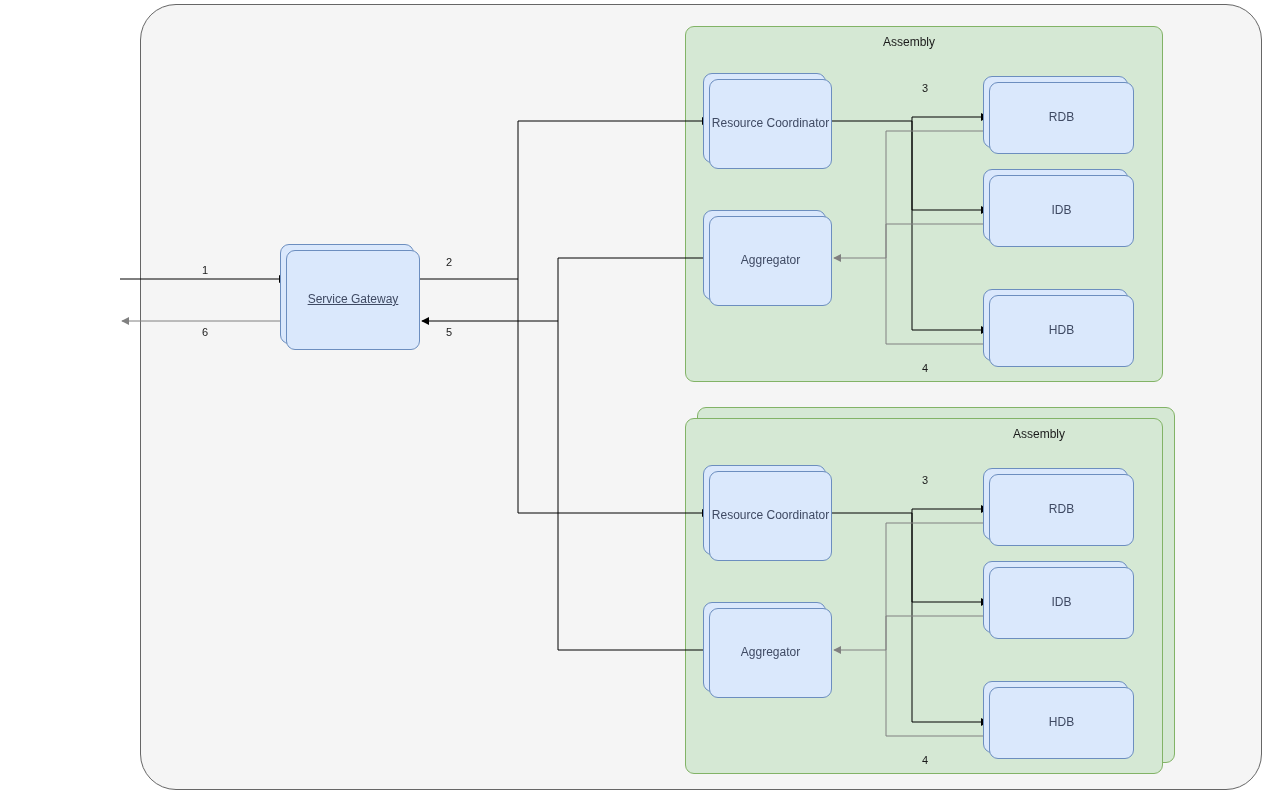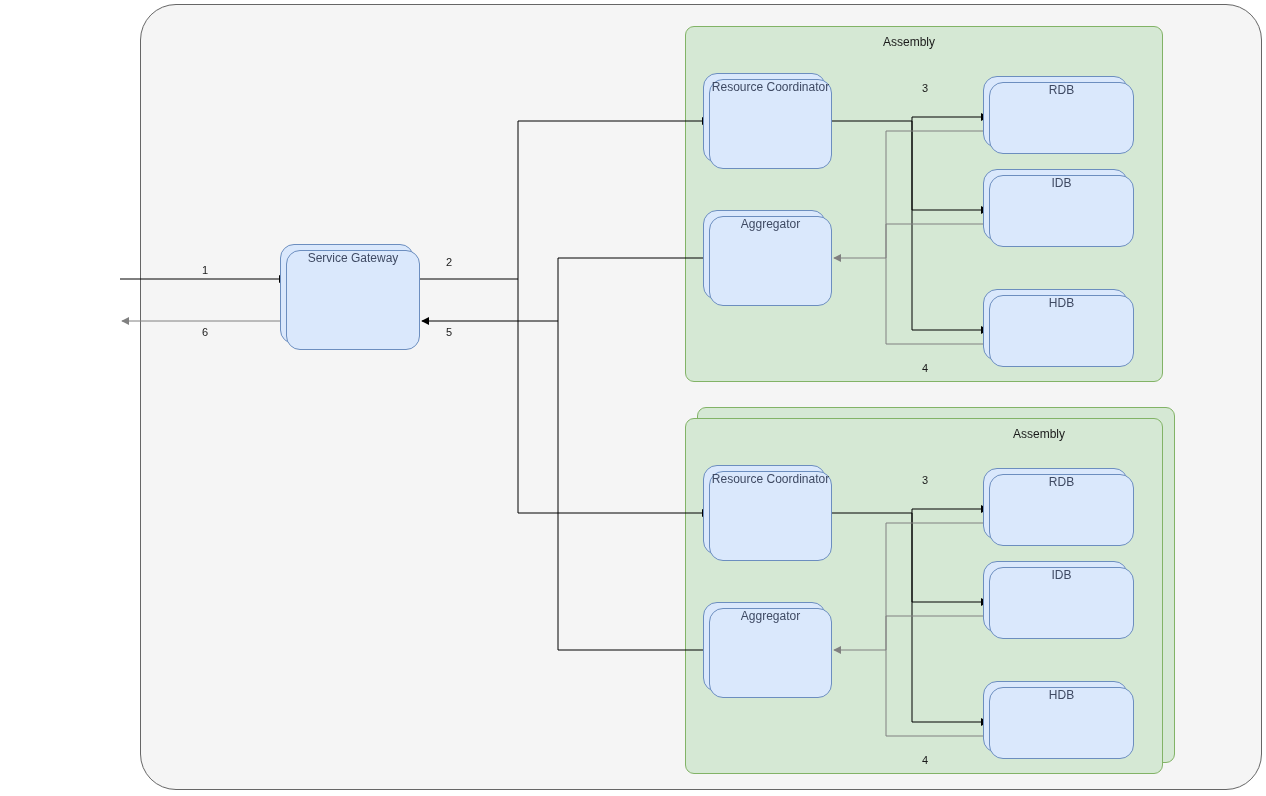--- a/index.html
+++ b/index.html
@@ -21,22 +21,23 @@
     position: absolute;
     left: 0;
     top: 0;
     width: 1266px;
     height: 796px;
     pointer-events: none;
   }
   .node {
     position: absolute;
     box-sizing: border-box;
-    border-radius: 14px;
+    border-radius: 9px;
     display: flex;
+    align-items: center;
     justify-content: center;
     text-align: center;
     line-height: 1.3;
     color: #3f4a63;
   }
   .node.client {
     background: #f8cecc;
     border: 1px solid #b85450;
   }
   .node.blue {
@@ -125,21 +126,21 @@
   <div class="edge-label" style="left:200px; top:326px;">6</div>
   <div class="edge-label" style="left:444px; top:256px;">2</div>
   <div class="edge-label" style="left:444px; top:326px;">5</div>
   <div class="edge-label" style="left:920px; top:82px;">3</div>
   <div class="edge-label" style="left:920px; top:362px;">4</div>
   <div class="edge-label" style="left:920px; top:474px;">3</div>
   <div class="edge-label" style="left:920px; top:754px;">4</div>
 
 
   <div class="node blue" style="left:280px; top:244px; width:134px; height:100px;"></div>
-  <div class="node blue" style="left:286px; top:250px; width:134px; height:100px;">
+  <div class="node blue" style="left:286px; top:250px; width:134px; height:100px;text-decoration:underline;">
     <span>Service Gateway</span>
   </div>
 
   <div class="node blue" style="left:703px; top:73px; width:123px; height:90px;"></div>
   <div class="node blue" style="left:709px; top:79px; width:123px; height:90px;">
     <span>Resource Coordinator</span>
   </div>
 
   <div class="node blue" style="left:703px; top:210px; width:123px; height:90px;"></div>
   <div class="node blue" style="left:709px; top:216px; width:123px; height:90px;">

